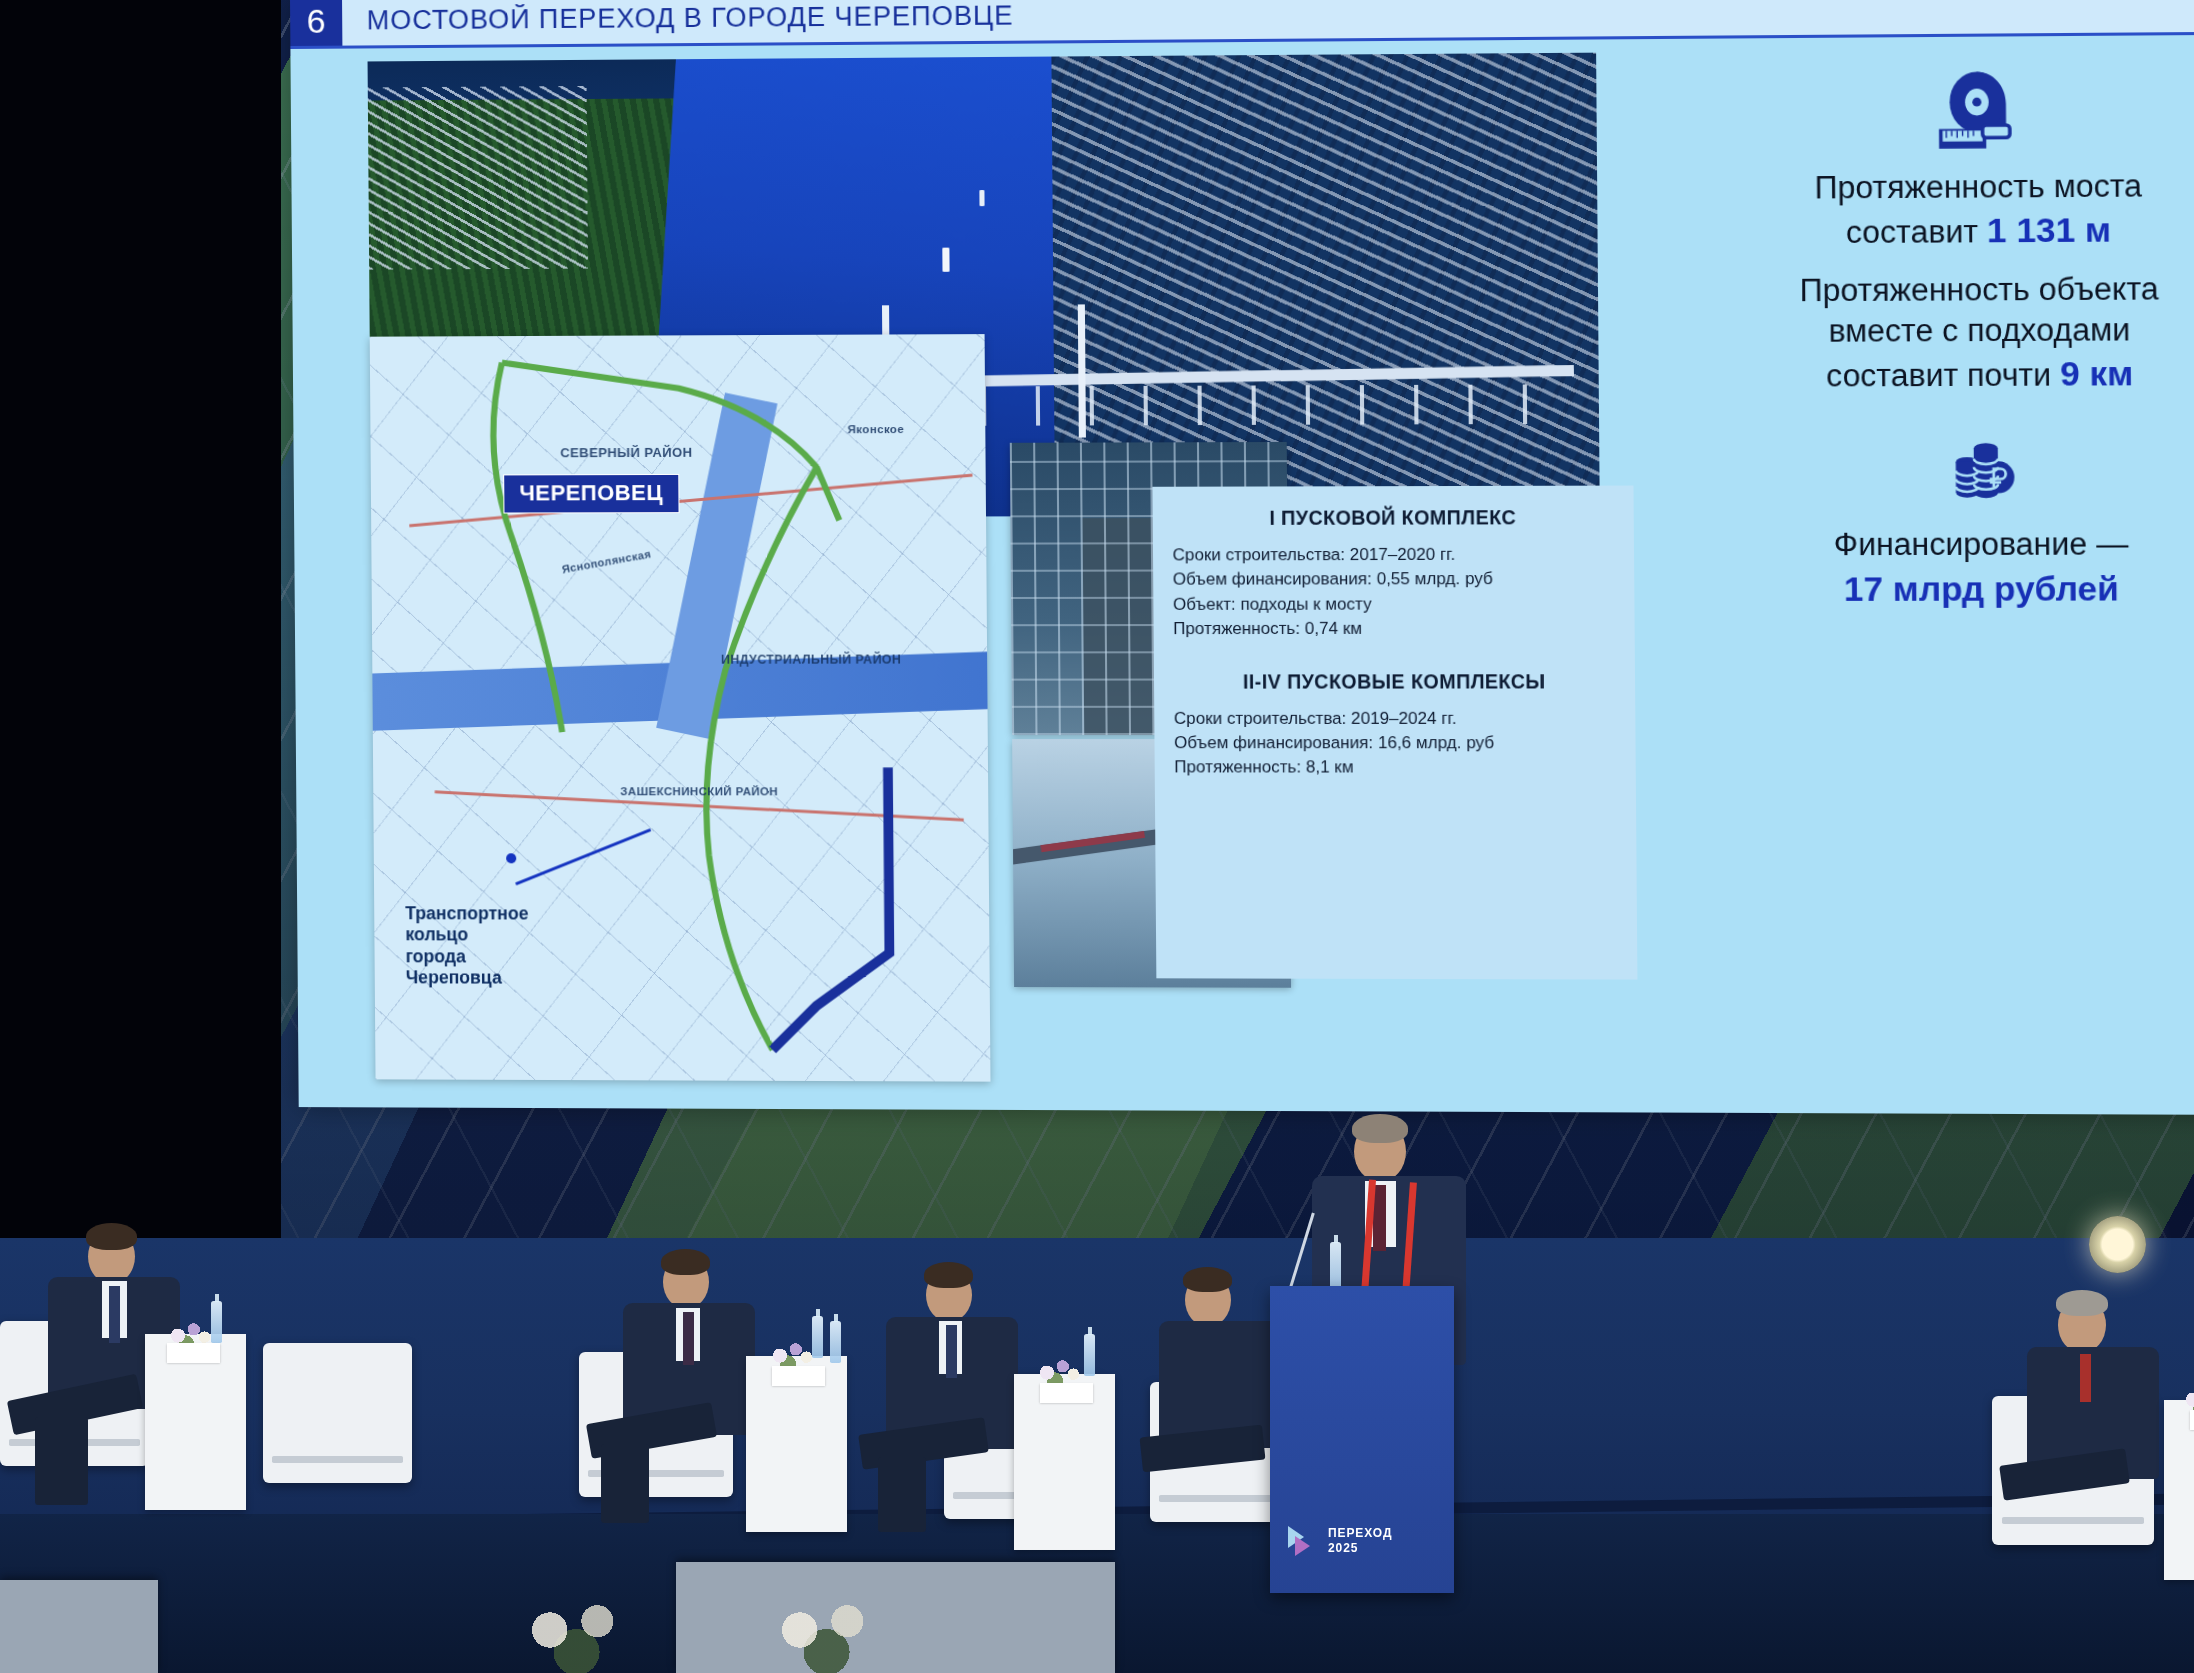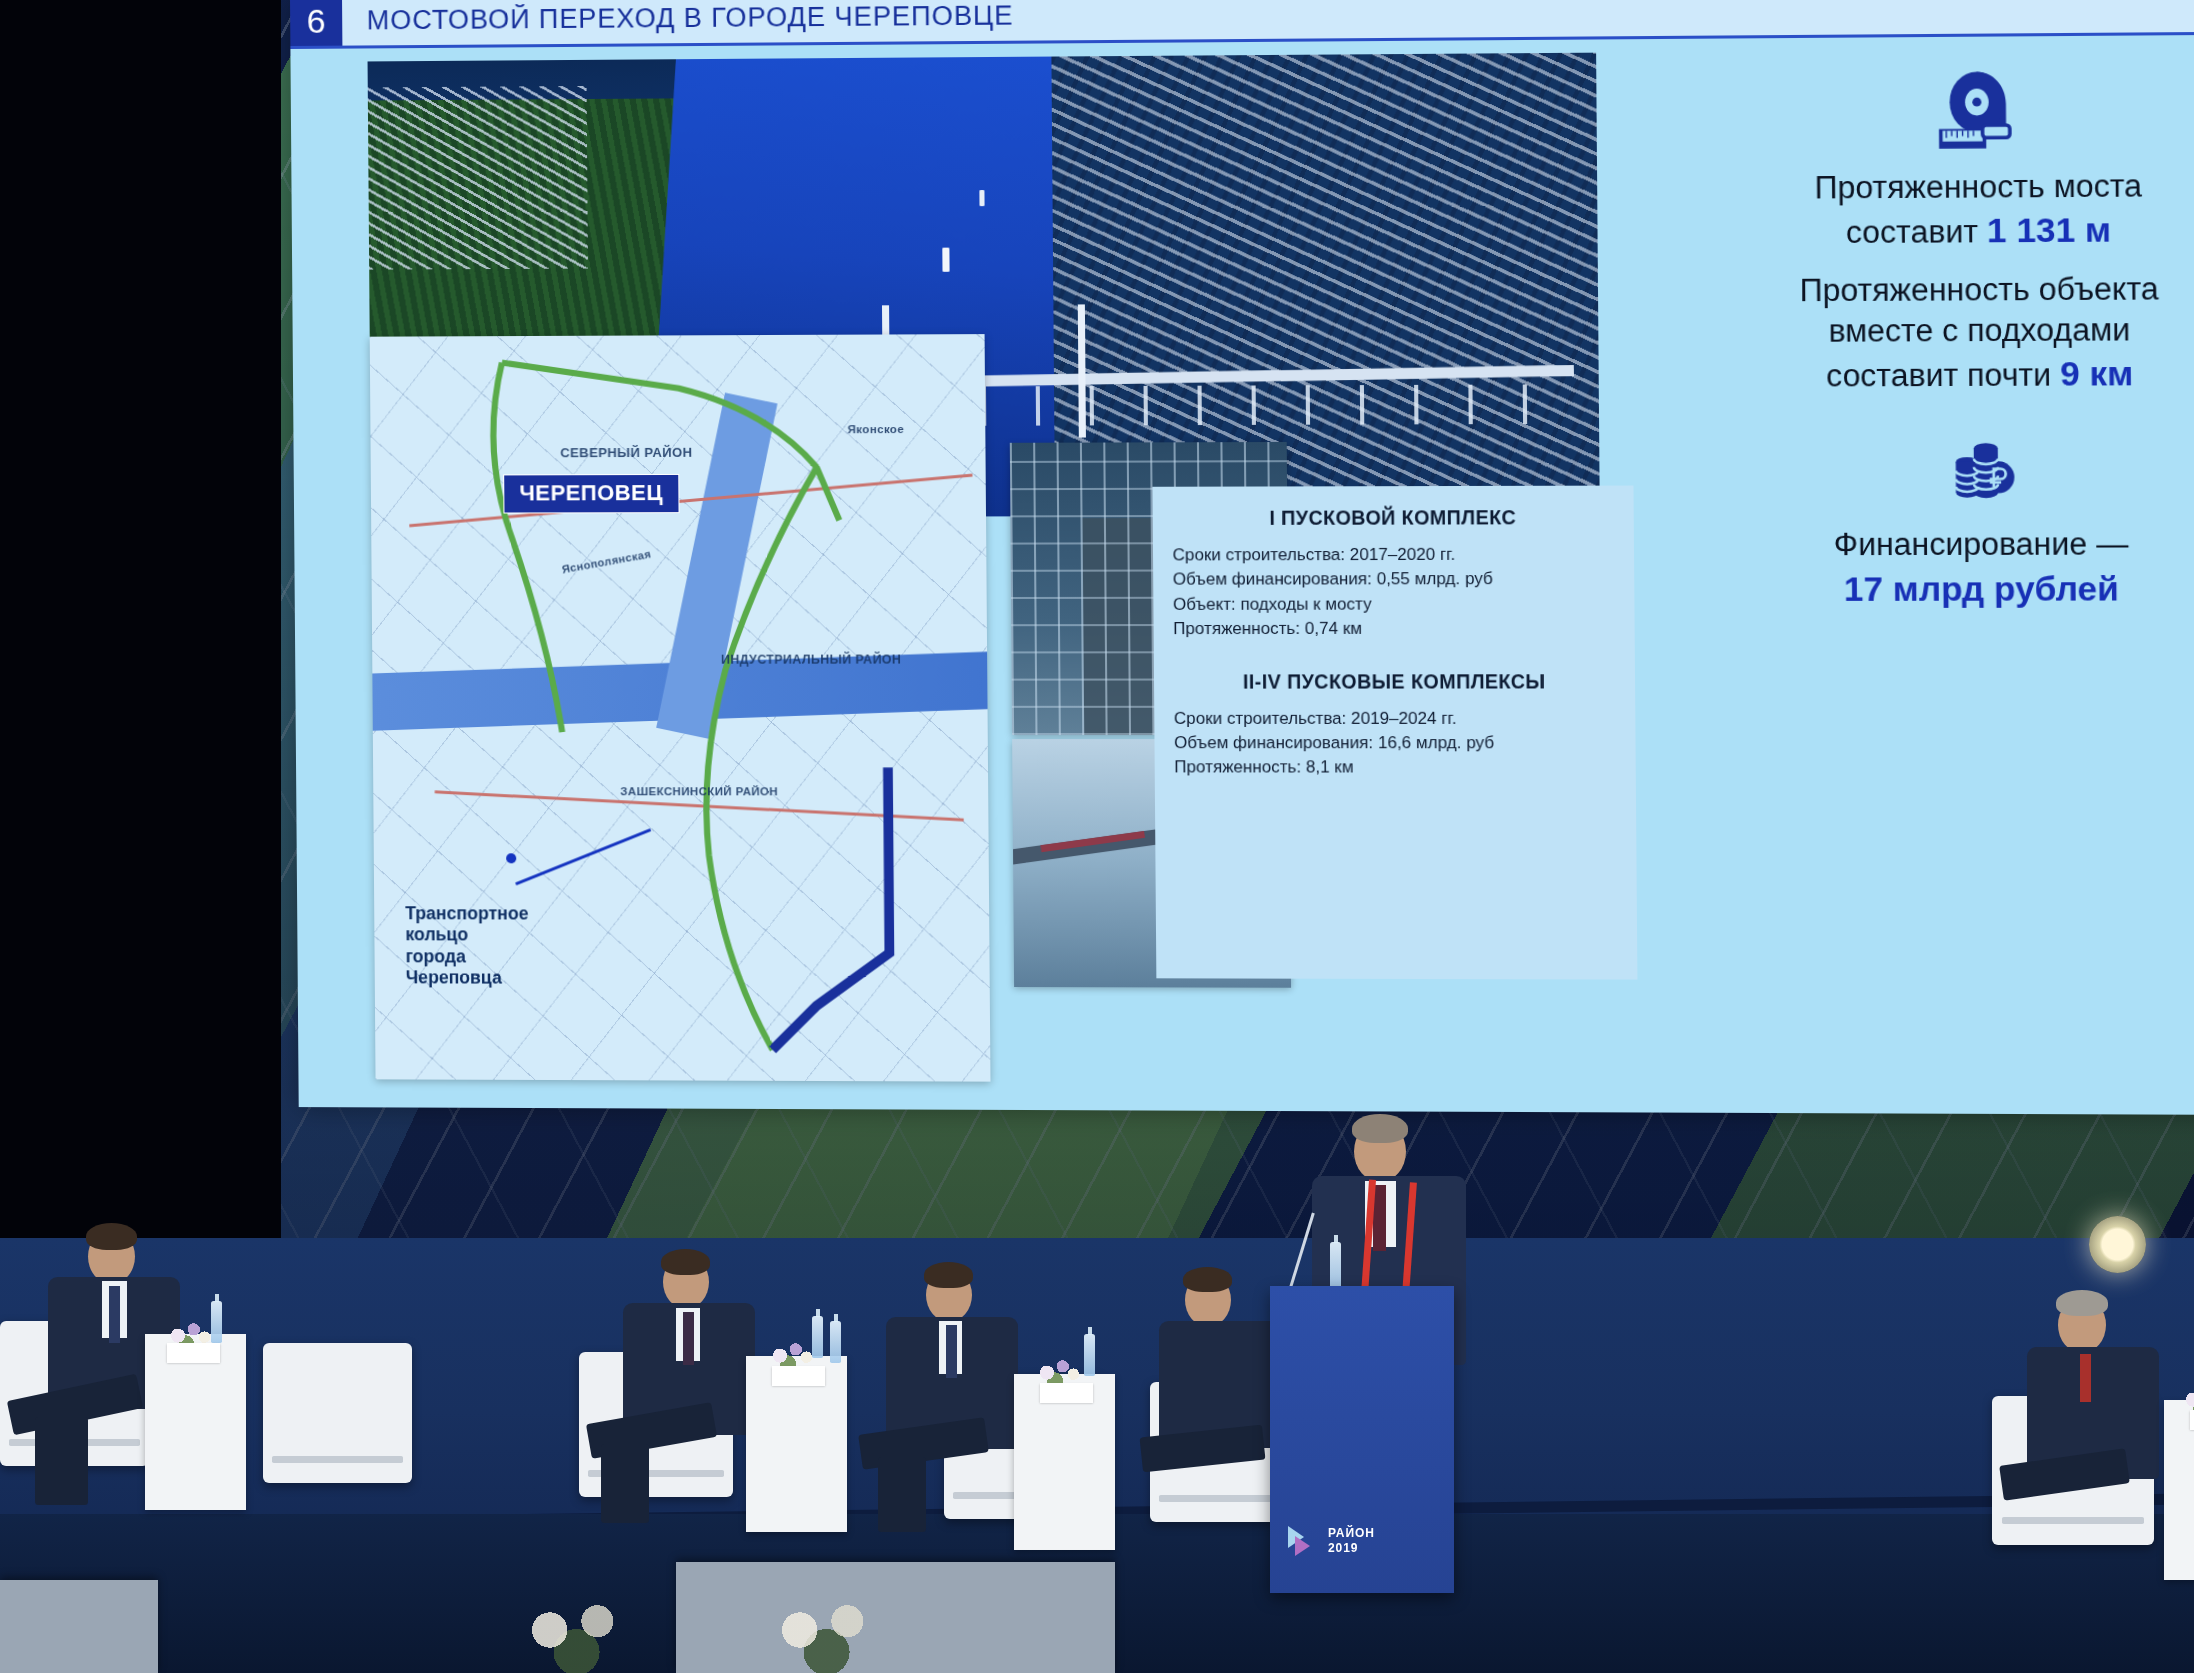--- a/index.html
+++ b/index.html
@@ -406,22 +406,22 @@
     <div class="shirt" style="left:1365px;top:1181px;width:31px;height:66px;"></div>
     <div class="tie" style="left:1373px;top:1185px;width:13px;height:66px;background:#5b2334;"></div>
     <div style="position:absolute;left:1365px;top:1181px;width:48px;height:114px;border-left:7px solid #d9372f;border-right:7px solid #d9372f;transform:rotate(4deg);"></div>
   </div>
   <div class="mic" style="left:1299px;top:1211px;"></div>
   <div class="bottle" style="left:1330px;top:1242px;height:53px;"></div>
   <div class="podium">
     <div class="podium-logo">
       <div class="logo-mark"></div>
       <div class="logo-text">
-        <div>РАЙОН</div>
-        <div>2019</div>
+        <div>ПЕРЕХОД</div>
+        <div>2025</div>
       </div>
     </div>
   </div>
 
   <div class="person">
     <div class="chair" style="left:1992px;top:1396px;width:162px;height:149px;"></div>
     <div class="head" style="left:2058px;top:1297px;width:48px;height:56px;"></div>
     <div class="hair" style="left:2056px;top:1290px;width:52px;height:25.5px;background:#9e9a93;"></div>
     <div class="torso" style="left:2027px;top:1347px;width:132px;height:132px;"></div>
     <div class="tie" style="left:2080px;top:1354px;width:11.4px;height:48px;background:#a8302c;"></div>

